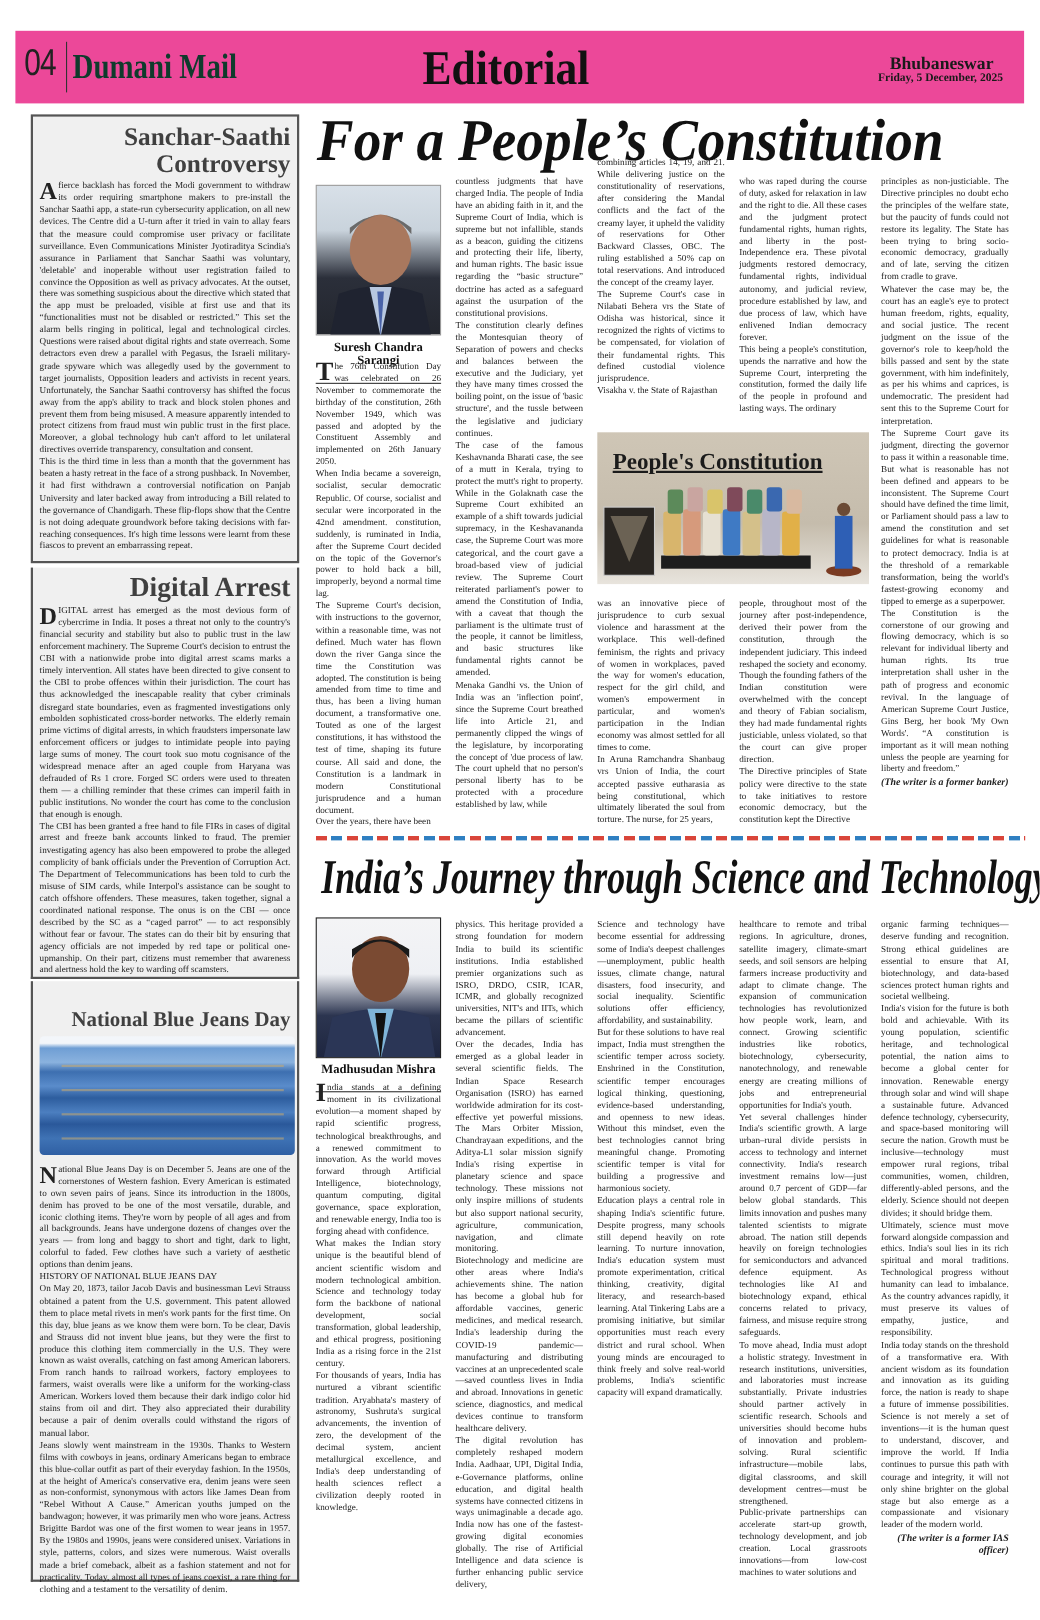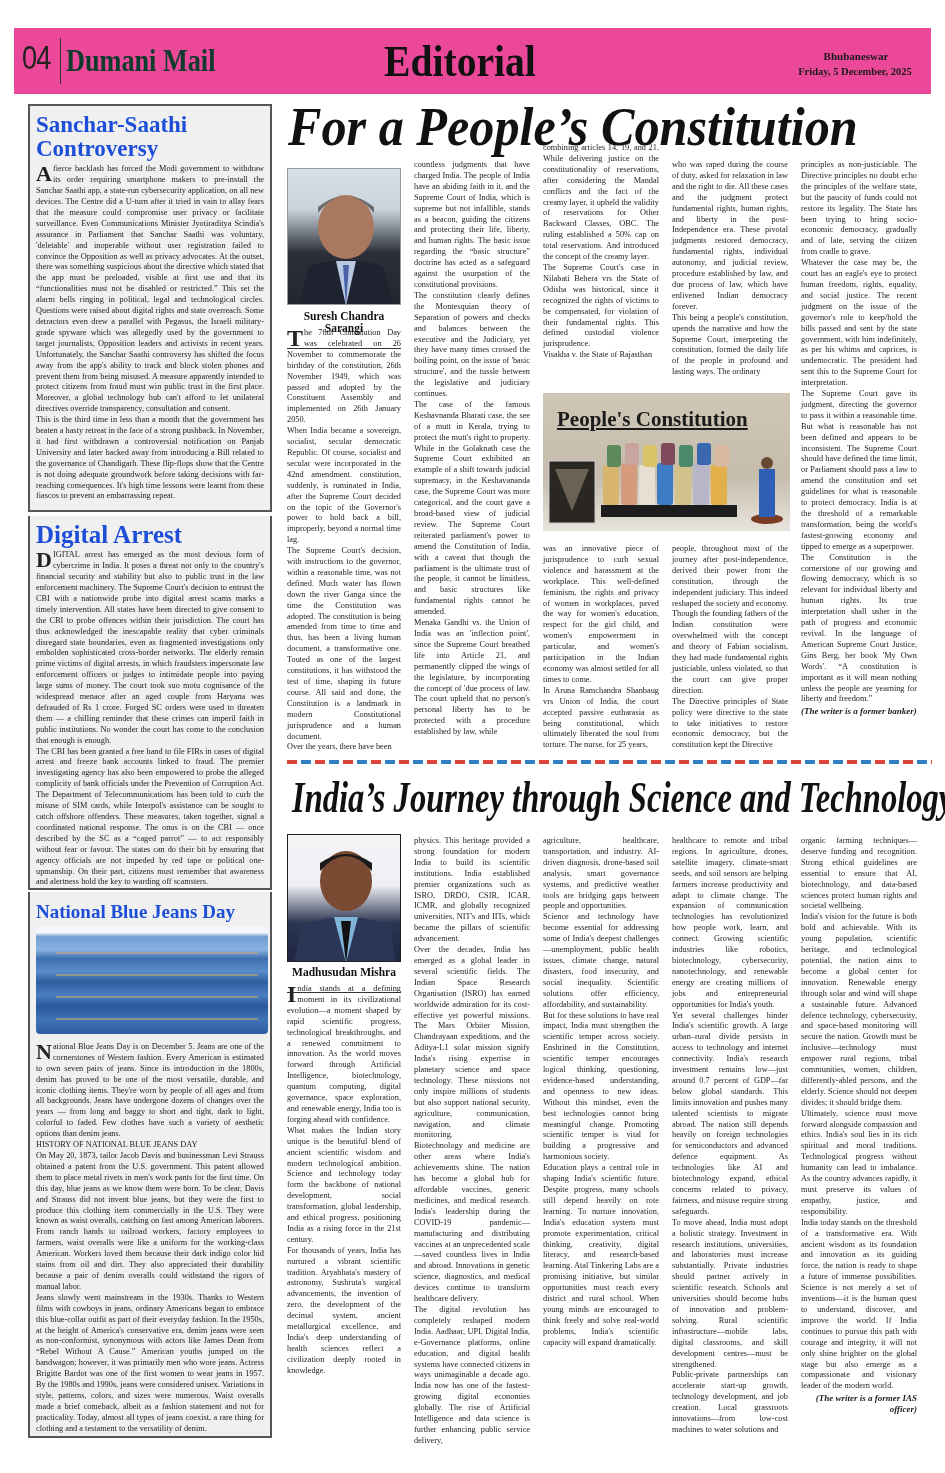--- a/index.html
+++ b/index.html
@@ -18,32 +18,32 @@
   .mast-sep { position: absolute; left: 46px; top: 10px; width: 1px; height: 46px; background: #333; }
   .paper-name {
     position: absolute; left: 52px; top: 14px; font-family: "Liberation Serif", serif; font-weight: bold;
     font-size: 32px; color: #0f3b2c; transform: scaleX(0.82); transform-origin: left; white-space: nowrap;
   }
   .section-name {
     position: absolute; left: 370px; top: 8px; font-family: "Liberation Serif", serif; font-weight: bold;
     font-size: 44px; color: #111; transform: scaleX(0.9); transform-origin: left; white-space: nowrap;
   }
   .mast-city {
-    position: absolute; right: 20px; top: 22px; font-size: 11px; font-weight: bold; text-align: center; width: 110px;
+    position: absolute; right: 20px; top: 22px; font-size: 16px; font-weight: bold; text-align: center; width: 110px;
   }
   .mast-date {
     position: absolute; right: 14px; top: 38px; font-size: 10.5px; font-weight: bold; text-align: center; width: 124px;
   }
 
   
   .side-box {
     position: absolute; left: 28px; width: 244px; background: #f0f0f0; border: 2px solid #555; padding: 4px 6px;
   }
   .side-title {
-    text-align: left; font-weight: bold; color: #1d4ed8; line-height: 1.05;
+    text-align: right; font-weight: bold; color: #404040; line-height: 1.05;
   }
   .body-text {
     font-size: 8.3px; line-height: 10.9px; text-align: justify; color: #222;
   }
   .body-text p { margin: 0; }
   .dropcap { font-size: 22px; font-weight: bold; float: left; line-height: 17px; margin-right: 1px; margin-top: 1px; }
 
   .jeans-img {
     width: 232px; height: 108px; margin: 4px 0 8px 0; position: relative; overflow: hidden;
     background: linear-gradient(180deg, #f3f6fa 0%, #f3f6fa 6%, #6f9ed4 10%, #8ab2de 22%, #3d6fb0 30%, #5a8ccb 42%, #2d5d9e 52%, #4c7fc0 64%, #2a589a 74%, #3f73b5 86%, #2f5fa3 100%);
@@ -111,21 +111,21 @@
 
 <div class="side-box" style="top:516px; height:374px; border-top:none;">
   <div class="side-title" style="font-size:25px; margin-top:2px;">Digital Arrest</div>
   <div class="body-text" style="margin-top:2px;">
     <p><span class="dropcap">D</span><span>IGITAL arrest has emerged as the most devious form of cybercrime in India. It poses a threat not only to the country's financial security and stability but also to public trust in the law enforcement machinery. The Supreme Court's decision to entrust the CBI with a nationwide probe into digital arrest scams marks a timely intervention. All states have been directed to give consent to the CBI to probe offences within their jurisdiction. The court has thus acknowledged the inescapable reality that cyber criminals disregard state boundaries, even as fragmented investigations only embolden sophisticated cross-border networks. The elderly remain prime victims of digital arrests, in which fraudsters impersonate law enforcement officers or judges to intimidate people into paying large sums of money. The court took suo motu cognisance of the widespread menace after an aged couple from Haryana was defrauded of Rs 1 crore. Forged SC orders were used to threaten them — a chilling reminder that these crimes can imperil faith in public institutions. No wonder the court has come to the conclusion that enough is enough.</span></p>
     <p>The CBI has been granted a free hand to file FIRs in cases of digital arrest and freeze bank accounts linked to fraud. The premier investigating agency has also been empowered to probe the alleged complicity of bank officials under the Prevention of Corruption Act. The Department of Telecommunications has been told to curb the misuse of SIM cards, while Interpol's assistance can be sought to catch offshore offenders. These measures, taken together, signal a coordinated national response. The onus is on the CBI — once described by the SC as a “caged parrot” — to act responsibly without fear or favour. The states can do their bit by ensuring that agency officials are not impeded by red tape or political one-upmanship. On their part, citizens must remember that awareness and alertness hold the key to warding off scamsters.</p>
   </div>
 </div>
 
 <div class="side-box" style="top:892px; height:546px; border-top:none;">
-  <div class="side-title" style="font-size:19px; margin-top:6px;">National Blue Jeans Day</div>
+  <div class="side-title" style="font-size:19px; margin-top:22px;">National Blue Jeans Day</div>
   <div class="jeans-img">
     <div class="fold" style="top:26px;"></div>
     <div class="fold" style="top:48px;"></div>
     <div class="fold" style="top:70px;"></div>
     <div class="fold" style="top:92px;"></div>
   </div>
   <div class="body-text">
     <p><span class="dropcap">N</span><span>ational Blue Jeans Day is on December 5. Jeans are one of the cornerstones of Western fashion. Every American is estimated to own seven pairs of jeans. Since its introduction in the 1800s, denim has proved to be one of the most versatile, durable, and iconic clothing items. They're worn by people of all ages and from all backgrounds. Jeans have undergone dozens of changes over the years — from long and baggy to short and tight, dark to light, colorful to faded. Few clothes have such a variety of aesthetic options than denim jeans.</span></p>
     <p>HISTORY OF NATIONAL BLUE JEANS DAY</p>
     <p>On May 20, 1873, tailor Jacob Davis and businessman Levi Strauss obtained a patent from the U.S. government. This patent allowed them to place metal rivets in men's work pants for the first time. On this day, blue jeans as we know them were born. To be clear, Davis and Strauss did not invent blue jeans, but they were the first to produce this clothing item commercially in the U.S. They were known as waist overalls, catching on fast among American laborers. From ranch hands to railroad workers, factory employees to farmers, waist overalls were like a uniform for the working-class American. Workers loved them because their dark indigo color hid stains from oil and dirt. They also appreciated their durability because a pair of denim overalls could withstand the rigors of manual labor.</p>
@@ -239,21 +239,20 @@
 </div>
 
 <div class="col" style="left:414px; top:836px; width:116px;">
   <p>physics. This heritage provided a strong foundation for modern India to build its scientific institutions. India established premier organizations such as ISRO, DRDO, CSIR, ICAR, ICMR, and globally recognized universities, NIT's and IITs, which became the pillars of scientific advancement.</p>
   <p>Over the decades, India has emerged as a global leader in several scientific fields. The Indian Space Research Organisation (ISRO) has earned worldwide admiration for its cost-effective yet powerful missions. The Mars Orbiter Mission, Chandrayaan expeditions, and the Aditya-L1 solar mission signify India's rising expertise in planetary science and space technology. These missions not only inspire millions of students but also support national security, agriculture, communication, navigation, and climate monitoring.</p>
   <p>Biotechnology and medicine are other areas where India's achievements shine. The nation has become a global hub for affordable vaccines, generic medicines, and medical research. India's leadership during the COVID-19 pandemic—manufacturing and distributing vaccines at an unprecedented scale—saved countless lives in India and abroad. Innovations in genetic science, diagnostics, and medical devices continue to transform healthcare delivery.</p>
   <p>The digital revolution has completely reshaped modern India. Aadhaar, UPI, Digital India, e-Governance platforms, online education, and digital health systems have connected citizens in ways unimaginable a decade ago. India now has one of the fastest-growing digital economies globally. The rise of Artificial Intelligence and data science is further enhancing public service delivery,</p>
 </div>
 
 <div class="col" style="left:543px; top:836px; width:116px;">
-  <p>agriculture, healthcare, transportation, and industry. AI-driven diagnosis, drone-based soil analysis, smart governance systems, and predictive weather tools are bridging gaps between people and opportunities.</p>
   <p>Science and technology have become essential for addressing some of India's deepest challenges—unemployment, public health issues, climate change, natural disasters, food insecurity, and social inequality. Scientific solutions offer efficiency, affordability, and sustainability.</p>
   <p>But for these solutions to have real impact, India must strengthen the scientific temper across society. Enshrined in the Constitution, scientific temper encourages logical thinking, questioning, evidence-based understanding, and openness to new ideas. Without this mindset, even the best technologies cannot bring meaningful change. Promoting scientific temper is vital for building a progressive and harmonious society.</p>
   <p>Education plays a central role in shaping India's scientific future. Despite progress, many schools still depend heavily on rote learning. To nurture innovation, India's education system must promote experimentation, critical thinking, creativity, digital literacy, and research-based learning. Atal Tinkering Labs are a promising initiative, but similar opportunities must reach every district and rural school. When young minds are encouraged to think freely and solve real-world problems, India's scientific capacity will expand dramatically.</p>
 </div>
 
 <div class="col" style="left:672px; top:836px; width:116px;">
   <p>healthcare to remote and tribal regions. In agriculture, drones, satellite imagery, climate-smart seeds, and soil sensors are helping farmers increase productivity and adapt to climate change. The expansion of communication technologies has revolutionized how people work, learn, and connect. Growing scientific industries like robotics, biotechnology, cybersecurity, nanotechnology, and renewable energy are creating millions of jobs and entrepreneurial opportunities for India's youth.</p>
   <p>Yet several challenges hinder India's scientific growth. A large urban–rural divide persists in access to technology and internet connectivity. India's research investment remains low—just around 0.7 percent of GDP—far below global standards. This limits innovation and pushes many talented scientists to migrate abroad. The nation still depends heavily on foreign technologies for semiconductors and advanced defence equipment. As technologies like AI and biotechnology expand, ethical concerns related to privacy, fairness, and misuse require strong safeguards.</p>
   <p>To move ahead, India must adopt a holistic strategy. Investment in research institutions, universities, and laboratories must increase substantially. Private industries should partner actively in scientific research. Schools and universities should become hubs of innovation and problem-solving. Rural scientific infrastructure—mobile labs, digital classrooms, and skill development centres—must be strengthened.</p>
   <p>Public-private partnerships can accelerate start-up growth, technology development, and job creation. Local grassroots innovations—from low-cost machines to water solutions and</p>

